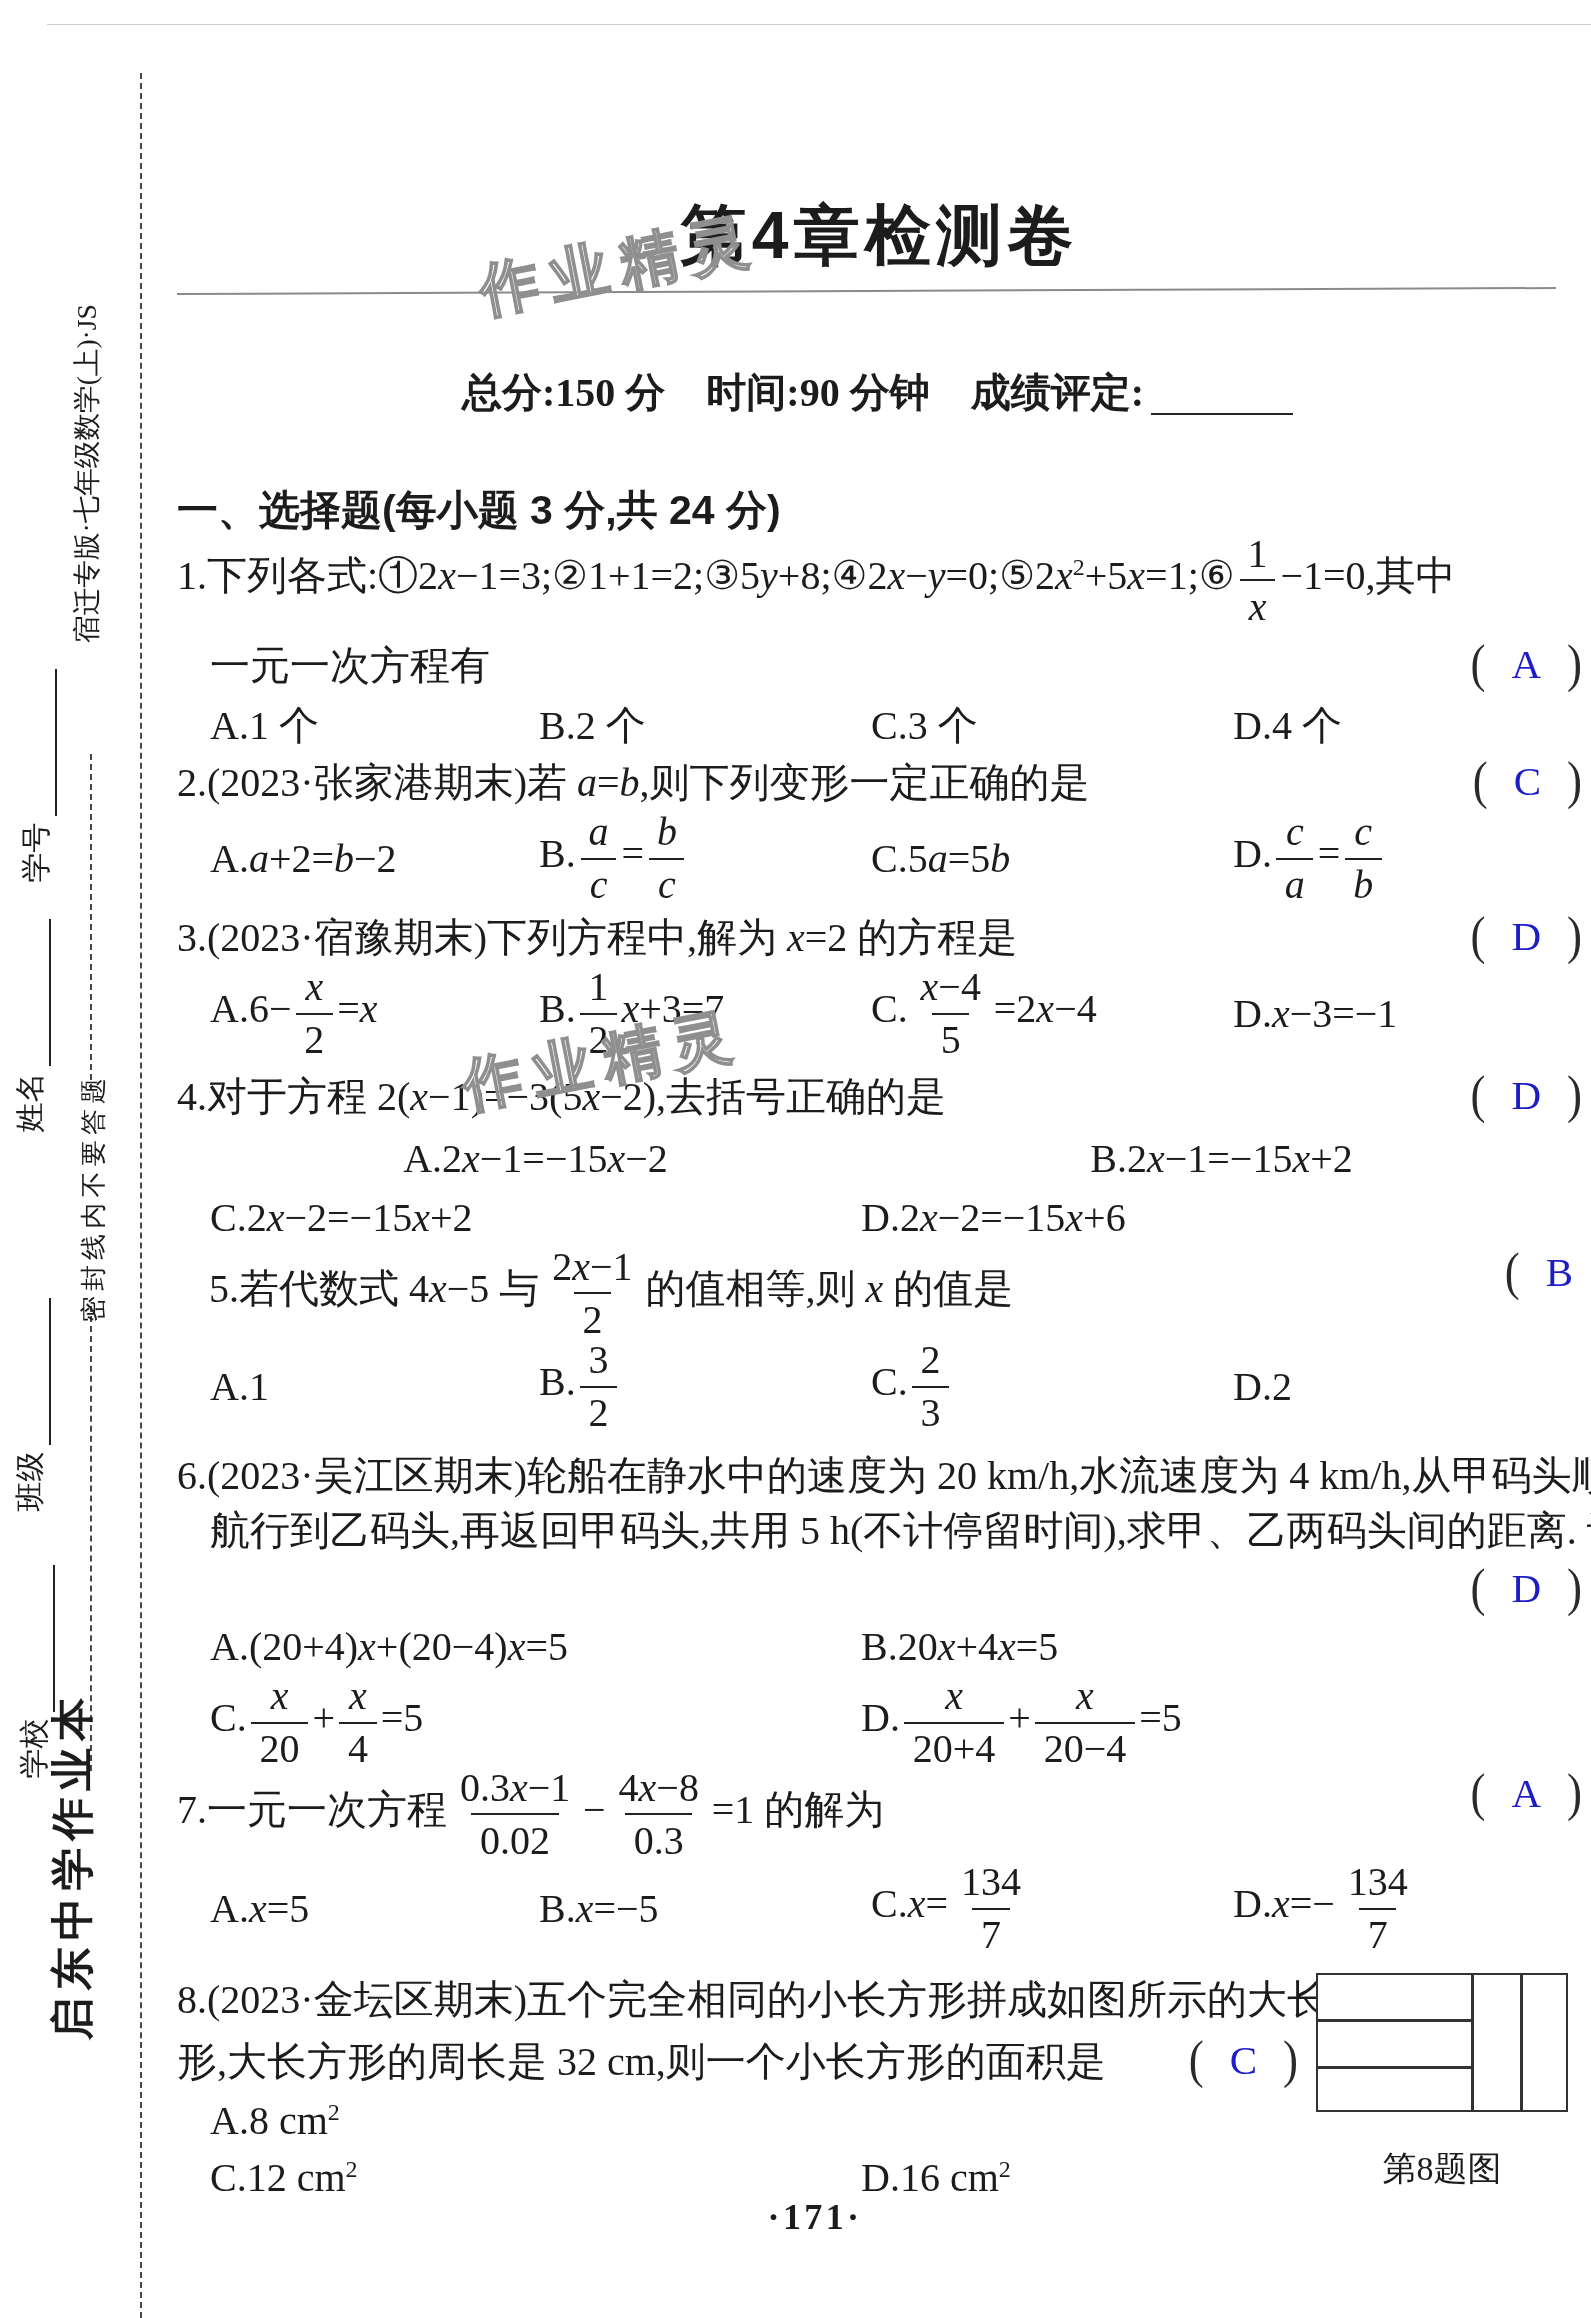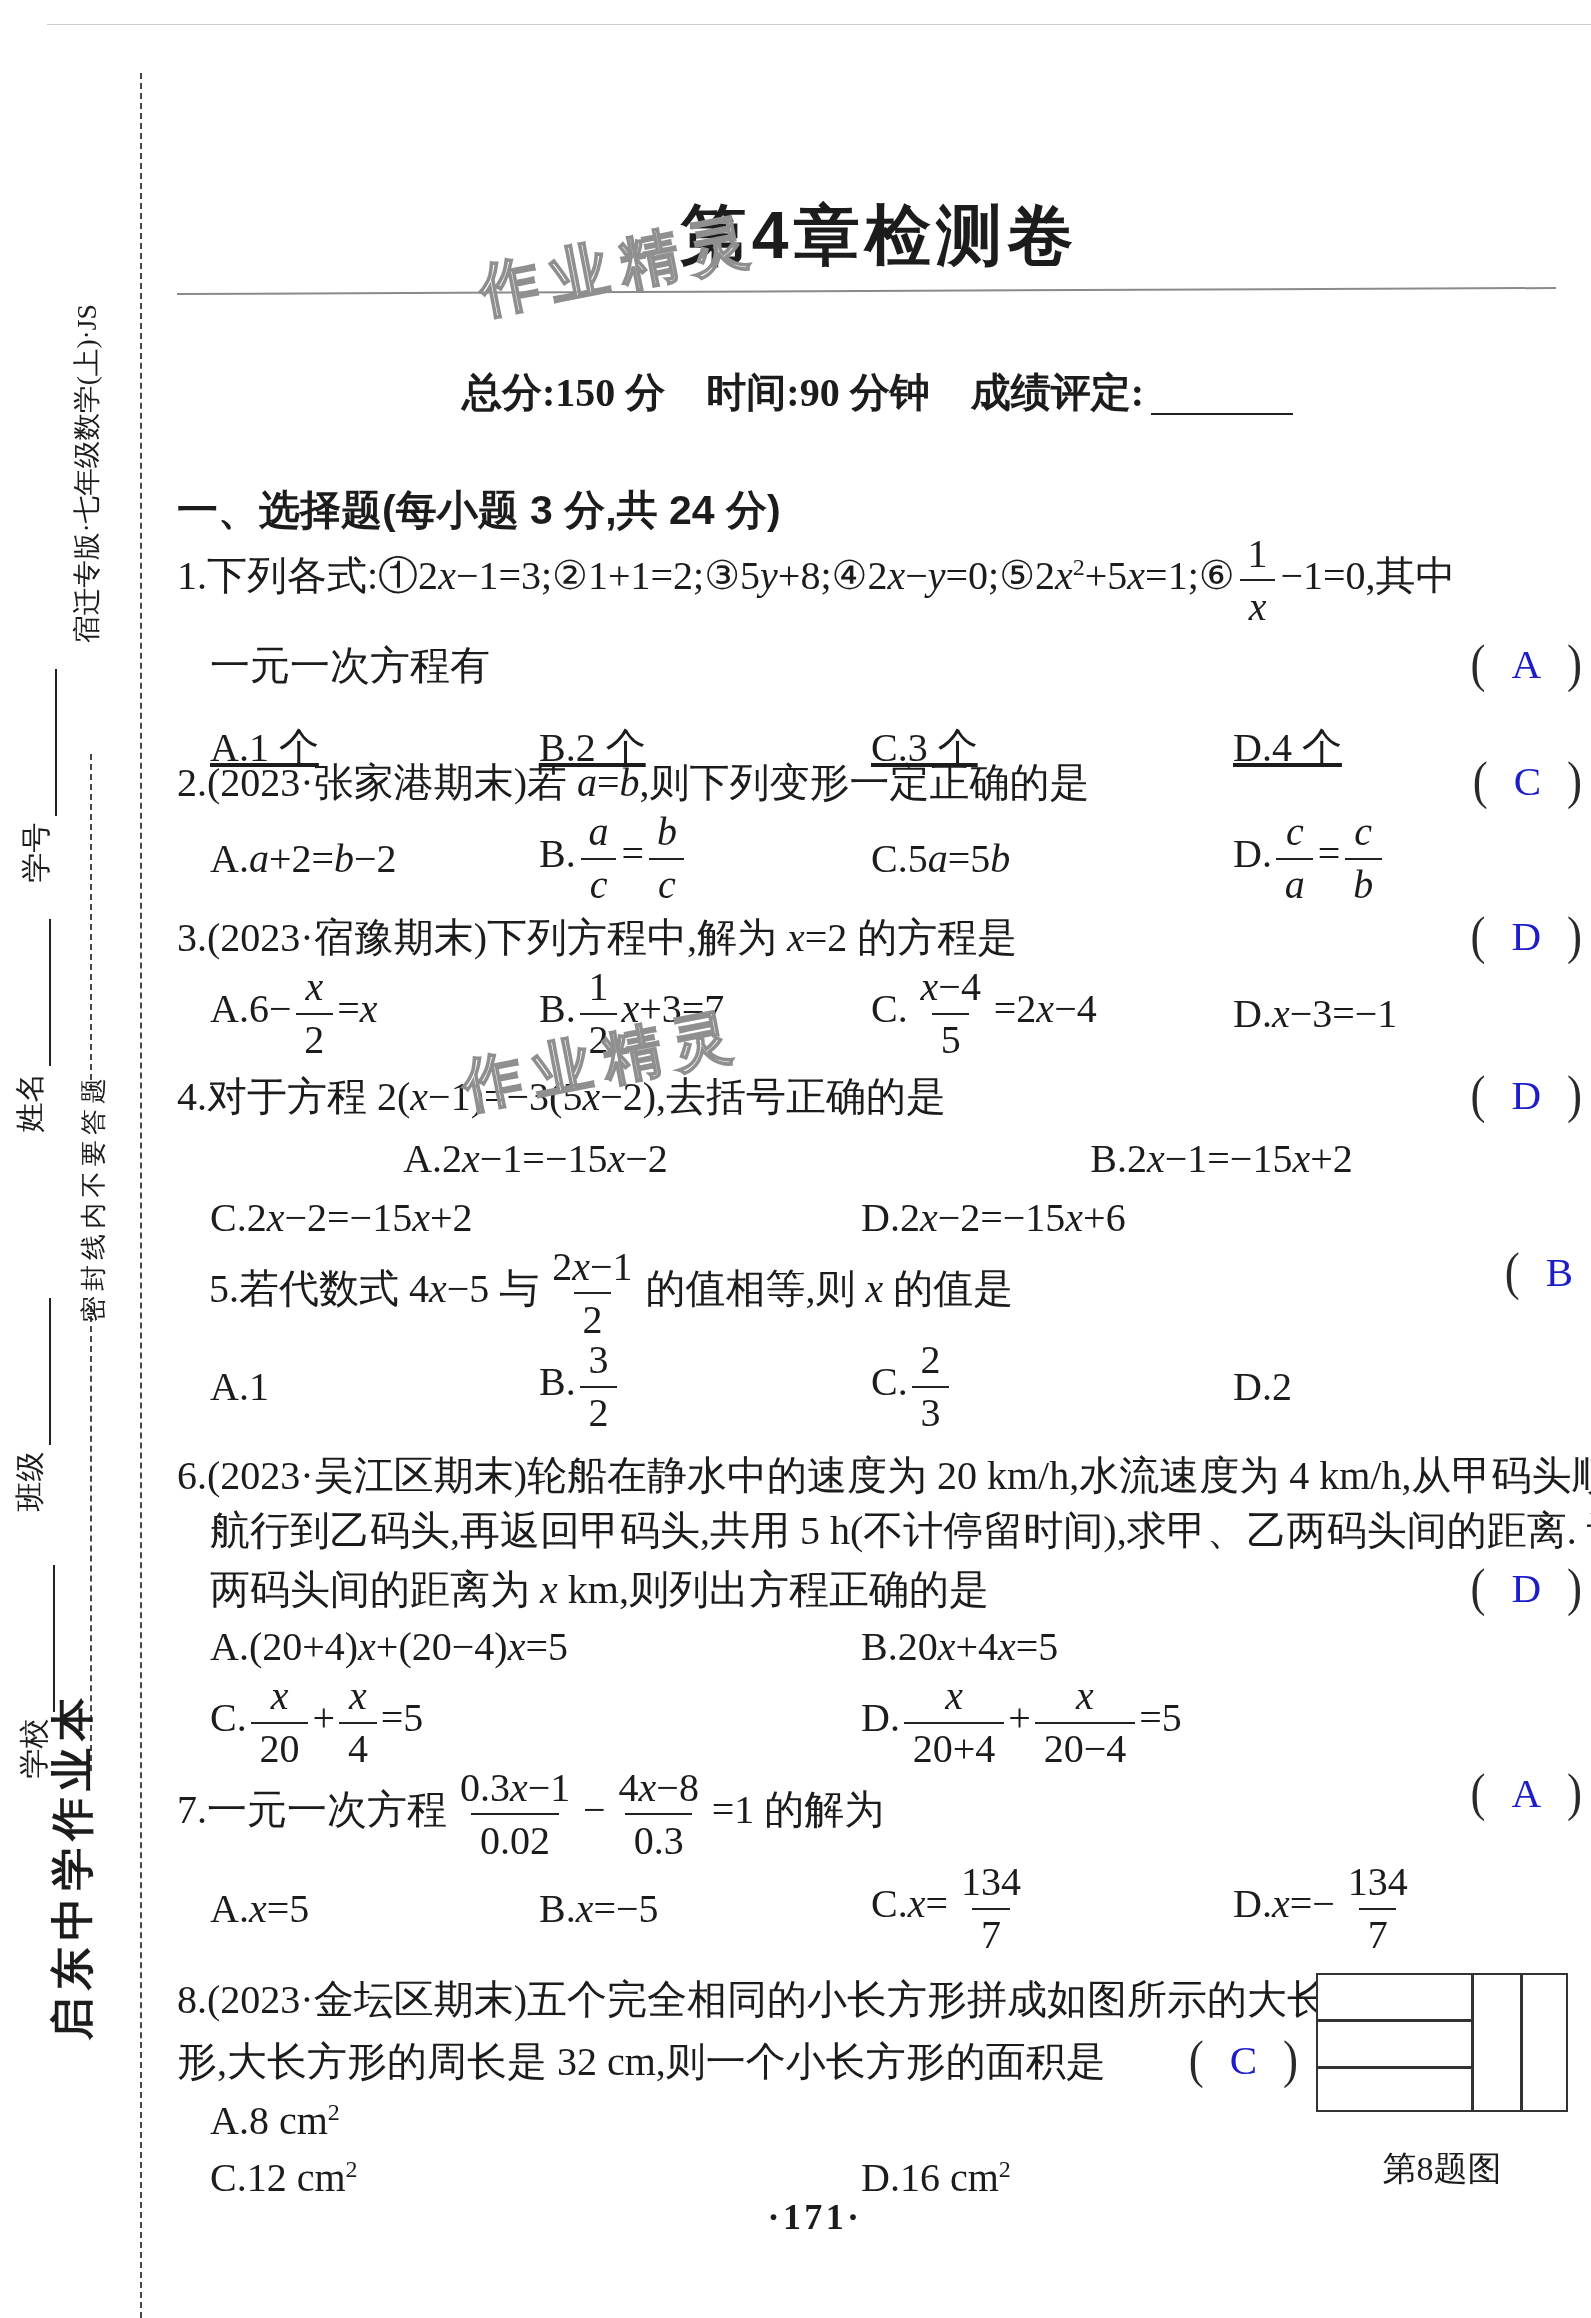--- a/index.html
+++ b/index.html
@@ -154,21 +154,21 @@
         </span>−1=0,其中</span>
   </div>
   <div class="row indent" style="top:638px;">
     <span class="mtext">一元一次方程有</span>
     <span class="ans">
         <span class="par">(</span>
         <span class="ansl">A</span>
         <span class="par">)</span>
       </span>
   </div>
-  <div class="opts4" style="top:720px;text-decoration:underline;">
+  <div class="opts4" style="top:698px;">
     <span class="opt">A.1 个</span>
     <span class="opt">B.2 个</span>
     <span class="opt">C.3 个</span>
     <span class="opt">D.4 个</span>
   </div>
 
   <div class="row" style="top:755px;">
     <span class="mtext">2.(2023·张家港期末)若 <i>a</i>=<i>b</i>,则下列变形一定正确的是</span>
     <span class="ans">
         <span class="par">(</span>
@@ -260,21 +260,20 @@
     <span class="opt">D.2</span>
   </div>
 
   <div class="row" style="top:1448px;">
     <span class="mtext">6.(2023·吴江区期末)轮船在静水中的速度为 20 km/h,水流速度为 4 km/h,从甲码头顺流</span>
   </div>
   <div class="row indent" style="top:1503px;">
     <span class="mtext">航行到乙码头,再返回甲码头,共用 5 h(不计停留时间),求甲、乙两码头间的距离. 设甲、乙</span>
   </div>
   <div class="row indent" style="top:1562px;">
-    <span class="mtext">两码头间的距离为 <i>x</i> km,则列出方程正确的是</span>
     <span class="ans">
         <span class="par">(</span>
         <span class="ansl">D</span>
         <span class="par">)</span>
       </span>
   </div>
   <div class="opts2" style="top:1622px;">
     <span class="opt">A.(20+4)<i>x</i>+(20−4)<i>x</i>=5</span>
     <span class="opt">B.20<i>x</i>+4<i>x</i>=5</span>
   </div>

